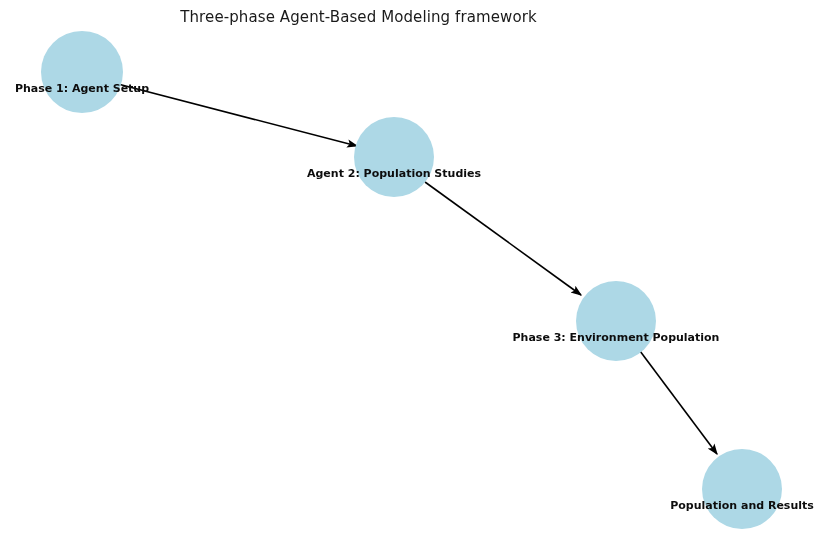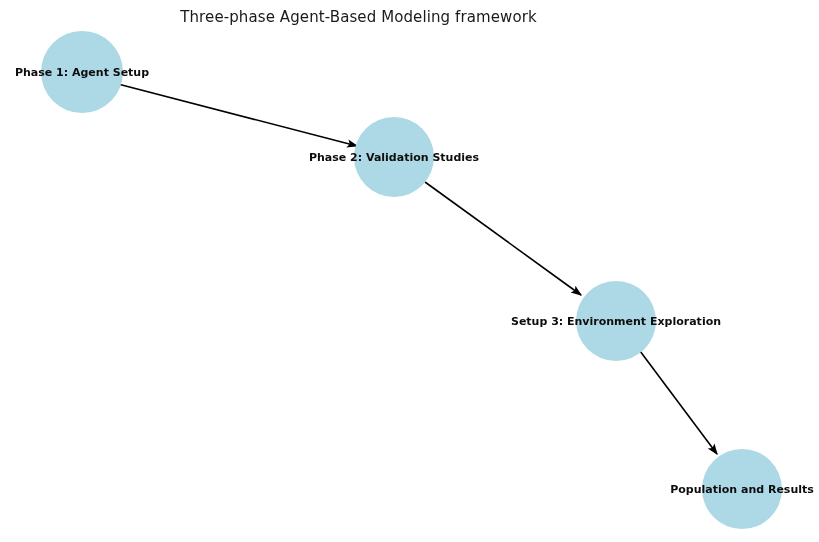--- a/index.html
+++ b/index.html
@@ -41,20 +41,21 @@
     position: absolute;
     transform: translate(-50%, -50%);
     font-family: "DejaVu Sans", sans-serif;
     font-size: 11px;
     font-weight: bold;
     color: #0d0d0d;
     white-space: nowrap;
     text-align: left;
     line-height: 1;
     pointer-events: none;
+    margin-top: 16px;
   }
 </style>
 </head>
 <body>
 
 <div id="figure">
 
   <div class="figure-title">Three-phase Agent-Based Modeling framework</div>
 
   <svg id="graph-canvas" viewBox="0 0 819 542">
@@ -73,19 +74,19 @@
     <g>
       <circle cx="82" cy="72" r="41" fill="#add8e6"></circle>
       <circle cx="394" cy="157" r="40" fill="#add8e6"></circle>
       <circle cx="616" cy="321" r="40" fill="#add8e6"></circle>
       <circle cx="742" cy="489" r="40" fill="#add8e6"></circle>
     </g>
   </svg>
 
   <div class="node-label" style="left:82px; top:72px;">Phase 1: Agent Setup</div>
 
-  <div class="node-label" style="left:394px; top:157px;">Phase 2: Validation Studies</div>
+  <div class="node-label" style="left:394px; top:157px;">Agent 2: Population Studies</div>
 
-  <div class="node-label" style="left:616px; top:321px;">Setup 3: Environment Exploration</div>
+  <div class="node-label" style="left:616px; top:321px;">Phase 3: Environment Population</div>
 
   <div class="node-label" style="left:742px; top:489px;">Population and Results</div>
 
 </div>
 
 </body></html>

